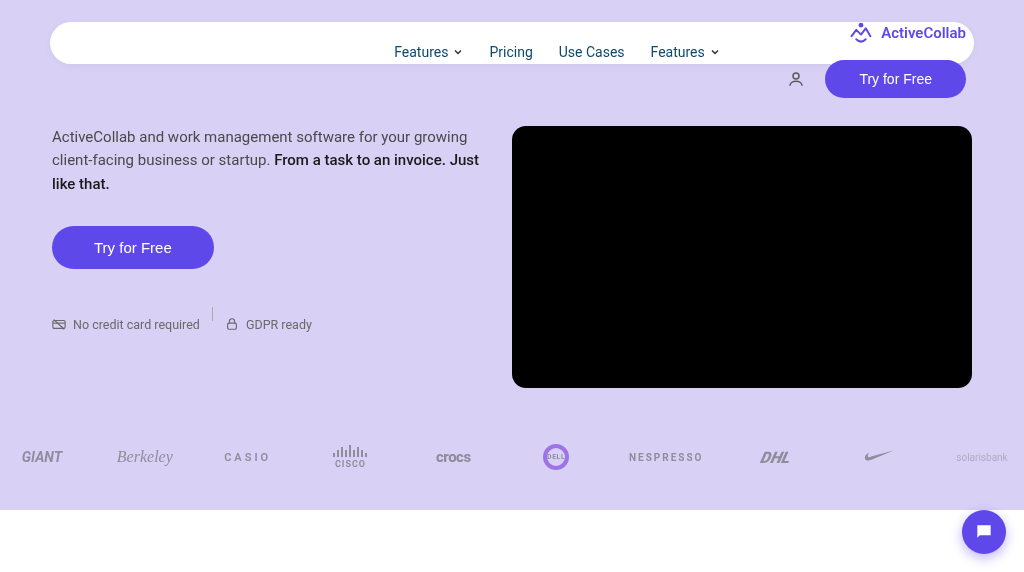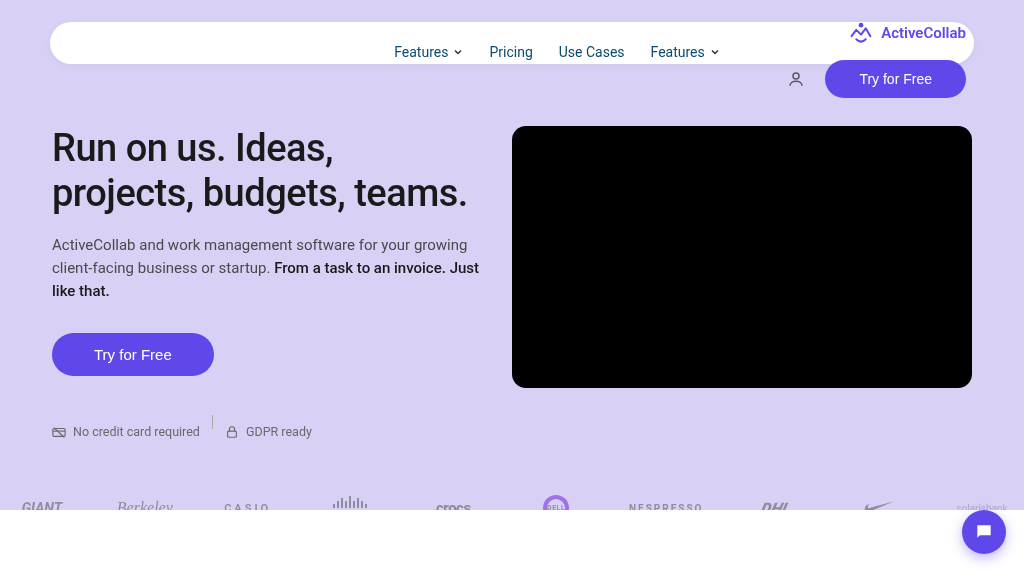--- a/index.html
+++ b/index.html
@@ -199,21 +199,20 @@
     <svg class="user-icon" viewBox="0 0 24 24" fill="none" stroke="currentColor" stroke-width="2">
       <circle cx="12" cy="8" r="4"></circle>
         <path d="M4 21c0-4 4-6 8-6s8 2 8 6"></path>
     </svg>
     <button class="btn-primary">Try for Free</button>
   </div>
 </nav>
 
 <section class="hero">
   <div class="hero-left">
-    <h1 class="hero-title">Run on us. Ideas, projects, budgets, teams.</h1>
     <p class="hero-desc">
       <span>ActiveCollab and work management software for your growing client-facing business or startup. </span><span class="strong">From a task to an invoice. Just like that.</span>
     </p>
     <button class="hero-btn">Try for Free</button>
     <div class="hero-badges">
       <div class="badge">
         <svg viewBox="0 0 16 16" fill="none" stroke="#6a6a6a" stroke-width="1.3">
             <rect x="1" y="4" width="14" height="9" rx="1.5"></rect>
             <line x1="1" y1="7" x2="15" y2="7"></line>
             <line x1="2" y1="3" x2="14" y2="14" stroke-width="1.5"></line>

